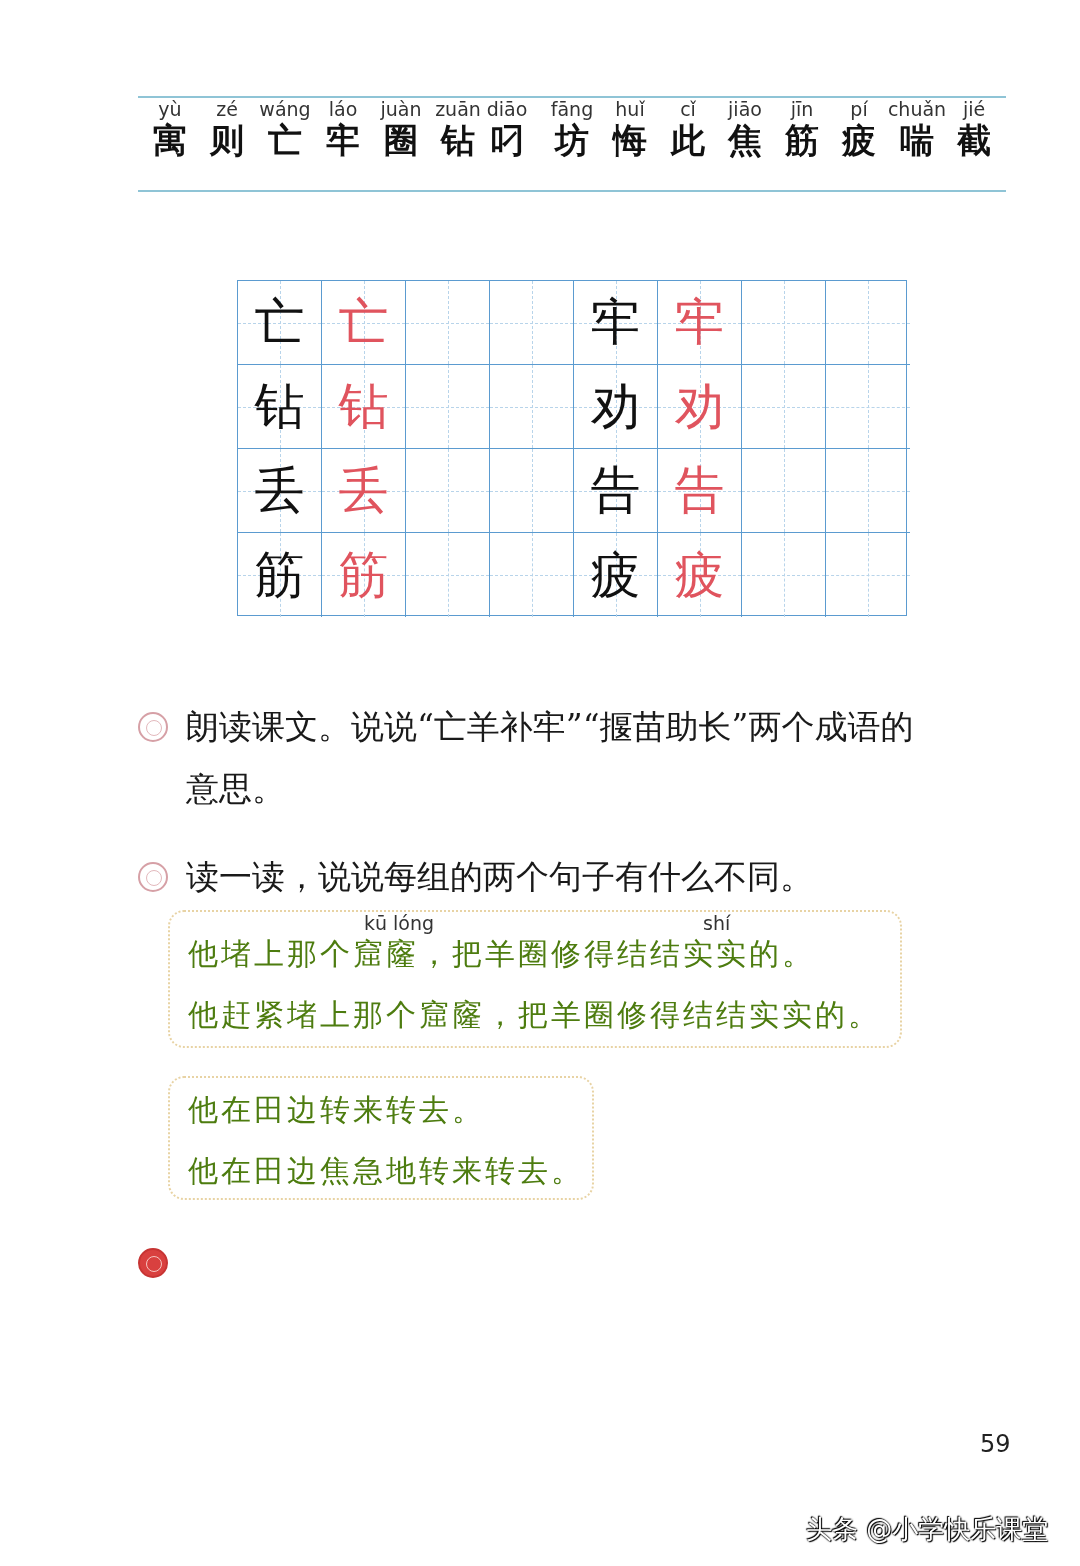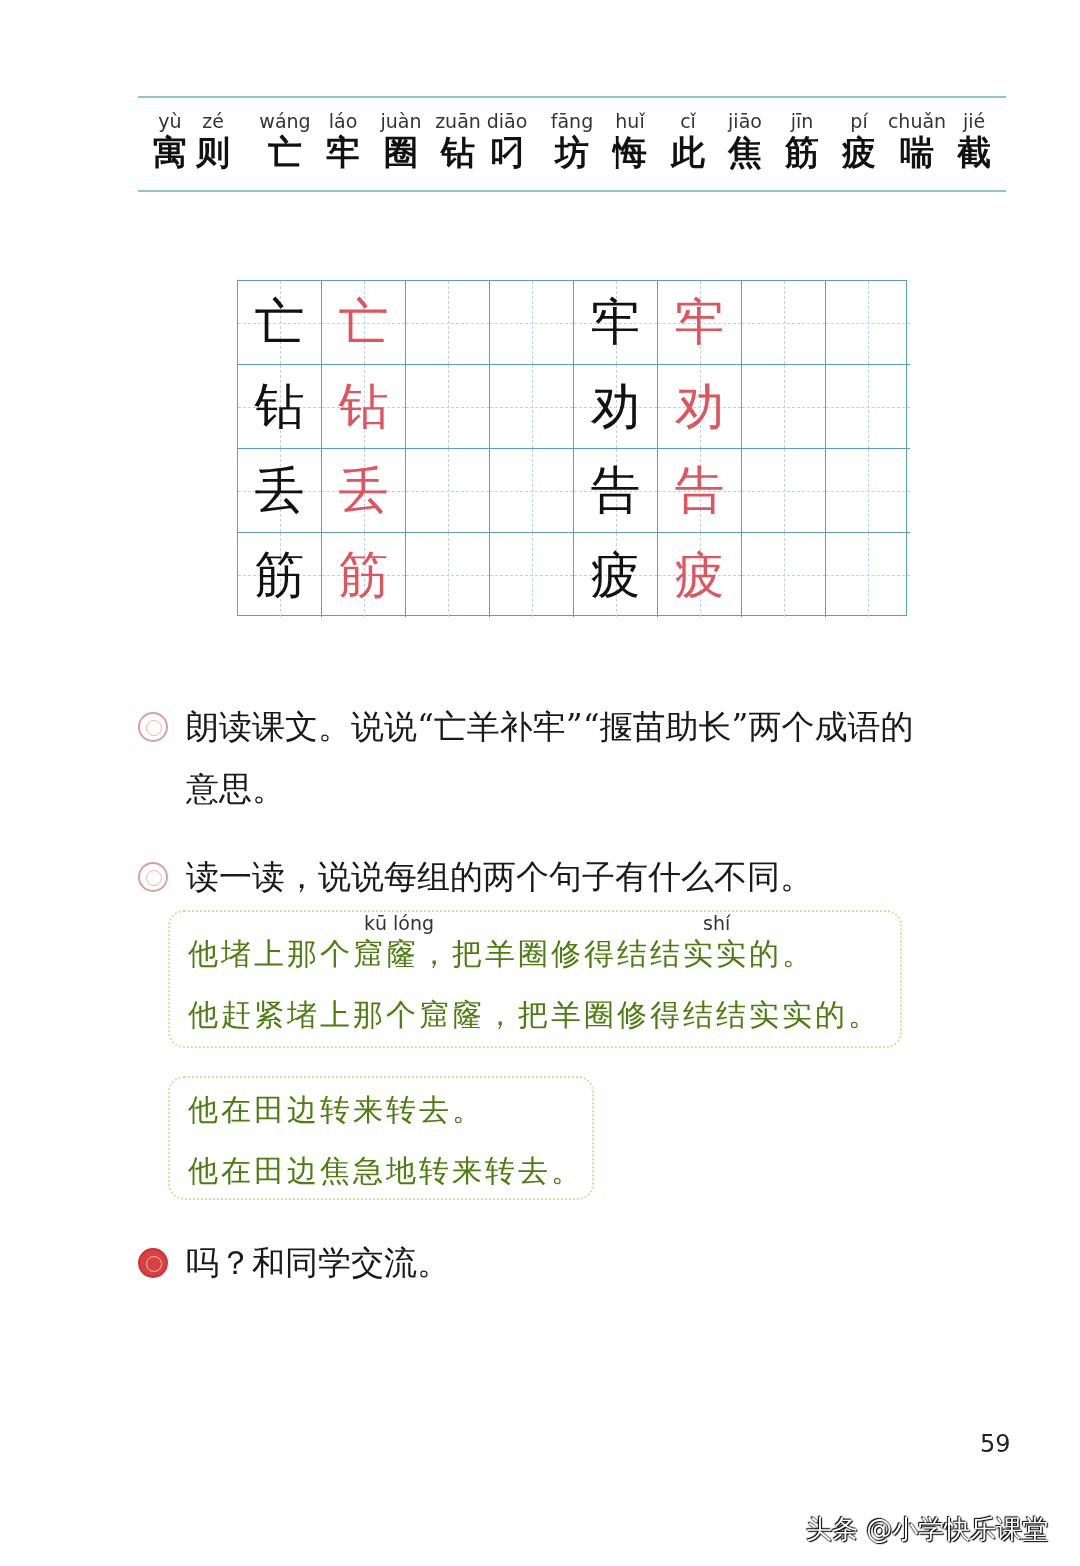--- a/index.html
+++ b/index.html
@@ -4,21 +4,21 @@
 <style>
   html, body { margin:0; padding:0; }
   body { width:1080px; height:1566px; background:#ffffff; position:relative; overflow:hidden;
          font-family:"DejaVu Serif", "Liberation Serif", serif; color:#1a1a1a; }
 
   
   .vocab { position:absolute; left:138px; top:96px; width:868px; height:92px;
            border-top:2px solid #8fc4d6; border-bottom:2px solid #8fc4d6; }
   .vocab-item { position:absolute; top:0; width:60px; text-align:center; }
   .vocab-pinyin { display:block; font-family:"DejaVu Sans", sans-serif; font-size:19px; color:#333;
-                  margin-top:12px; height:22px; line-height:22px; white-space:nowrap; }
+                  height:22px; line-height:22px; white-space:nowrap; }
   .vocab-char { display:block; font-size:34px; line-height:40px; color:#111; font-weight:bold; }
 
   
   .grid { position:absolute; left:237px; top:280px; width:670px; height:336px;
           border:1.5px solid #5b9bd0; box-sizing:border-box; }
   .cell { position:absolute; width:84px; height:84px; box-sizing:border-box;
           border-right:1.5px solid #5b9bd0; border-bottom:1.5px solid #5b9bd0; }
   .cell::before { content:""; position:absolute; left:50%; top:0; bottom:0; border-left:1px dashed #b8d4ea; }
   .cell::after  { content:""; position:absolute; top:50%; left:0; right:0; border-top:1px dashed #b8d4ea; }
   .cell-char { position:absolute; left:0; right:0; top:0; bottom:0; display:flex; align-items:center;
@@ -46,21 +46,21 @@
                color:#fff; text-shadow:0 0 2px #000, 1px 1px 1px #000, -1px -1px 1px #000; }
 </style>
 </head>
 <body>
 
 <div class="vocab">
   <div class="vocab-item" style="left:2px">
       <span class="vocab-pinyin">yù</span>
       <span class="vocab-char">寓</span>
     </div>
-  <div class="vocab-item" style="left:45px">
+  <div class="vocab-item" style="left:59px">
       <span class="vocab-pinyin">zé</span>
       <span class="vocab-char">则</span>
     </div>
   <div class="vocab-item" style="left:117px">
       <span class="vocab-pinyin">wáng</span>
       <span class="vocab-char">亡</span>
     </div>
   <div class="vocab-item" style="left:175px">
       <span class="vocab-pinyin">láo</span>
       <span class="vocab-char">牢</span>
@@ -198,17 +198,16 @@
 <span class="ruby" style="left:703px;top:912px">shí</span>
 <div class="sent" style="left:188px;top:934px">他堵上那个窟窿，把羊圈修得结结实实的。</div>
 <div class="sent" style="left:188px;top:995px">他赶紧堵上那个窟窿，把羊圈修得结结实实的。</div>
 
 <div class="box" style="left:168px;top:1076px;width:426px;height:124px"></div>
 <div class="sent" style="left:188px;top:1090px">他在田边转来转去。</div>
 <div class="sent" style="left:188px;top:1151px">他在田边焦急地转来转去。</div>
 
 <div class="bullet filled" style="left:138px;top:1248px"></div>
 <div class="ex-text" style="top:1232px">
-  <div>吗？和同学交流。</div>
 </div>
 
 <div class="page-num">59</div>
 <div class="watermark">头条 @小学快乐课堂</div>
 
 </body></html>

